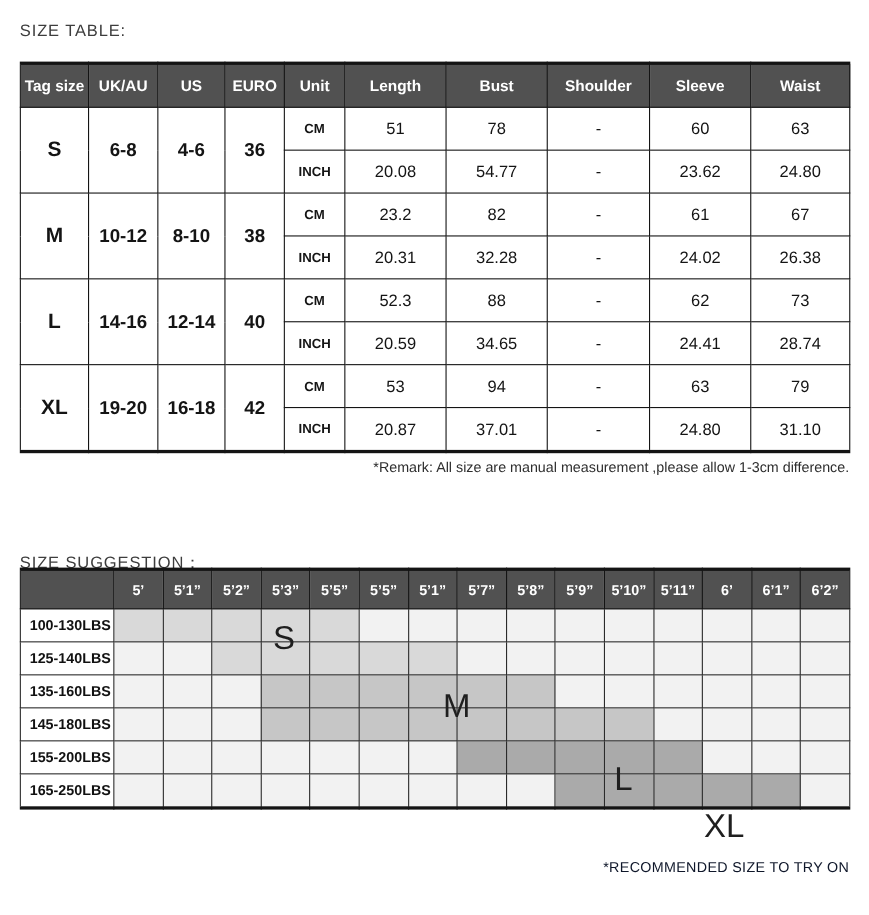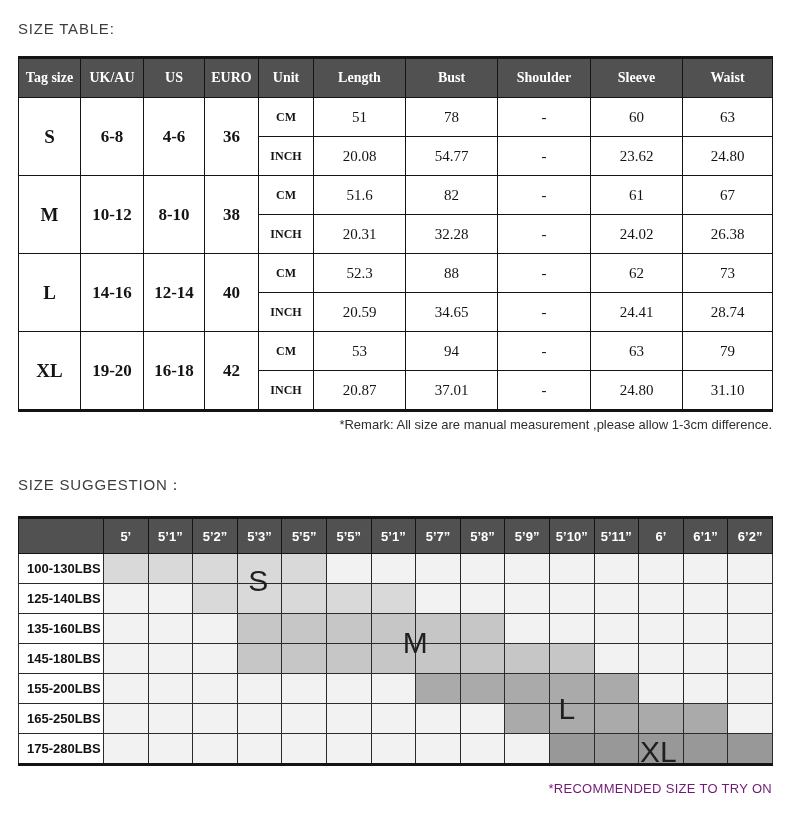--- a/index.html
+++ b/index.html
@@ -1,47 +1,47 @@
 <!DOCTYPE html>
 <html><head>
 <meta charset="utf-8">
 <style>
   html,body { margin:0; padding:0; background:#ffffff; }
   body { width:790px; height:832px; font-family:"Liberation Sans", sans-serif; }
   .page { position:relative; width:790px; height:832px; background:#ffffff; overflow:hidden; }
 
   .section-title { position:absolute; left:18px; font-size:15px; letter-spacing:0.8px; color:#3d3d3d; }
   #title1 { top:20px; }
-  #title2 { top:476px; }
+  #title2 { top:502px; }
 
   table { border-collapse:collapse; table-layout:fixed; }
 
   
-  #table1-wrap { position:absolute; left:18px; top:56px;font-family:Liberation Serif, serif; }
+  #table1-wrap { position:absolute; left:18px; top:56px; }
   #table1 { width:754px; border-top:3px solid #141414; border-bottom:3px solid #141414; }
   #table1 th { background:#515151; color:#ffffff; font-size:14px; font-weight:bold; height:38px; border:1px solid #141414; padding:0; }
   #table1 td { border:1px solid #141414; text-align:center; vertical-align:middle; height:38px; color:#141414; padding:0; }
   #table1 td.tag-cell { font-size:19px; font-weight:bold; }
   #table1 td.size-val { font-size:17px; font-weight:bold; }
   #table1 td.unit-cell { font-size:12px; font-weight:bold; }
   #table1 td.num-cell { font-size:15px; }
 
   .remark { position:absolute; right:18px; top:417px; font-size:13px; color:#2e2e2e; }
 
   
   #table2-wrap { position:absolute; left:18px; top:516px; width:754px; }
   #table2 { width:754px; border-top:3px solid #141414; border-bottom:3px solid #141414; }
   #table2 th { background:#515151; color:#ffffff; font-size:13px; font-weight:bold; height:34px; border:1px solid #141414; padding:0; }
   #table2 td { border:1px solid #2b2b2b; height:29px; padding:0; }
   #table2 td.weight-label { background:#ffffff; font-weight:bold; font-size:13px; color:#111111; text-align:left; padding-left:8px; }
 
   #markers { position:absolute; left:0; top:0; width:754px; height:247px; pointer-events:none; }
   .marker { position:absolute; transform:translate(-50%,-50%); font-size:30px; font-weight:400; color:#1f1f1f; line-height:1; }
 
-  .note { position:absolute; right:18px; top:781px; font-size:13px; letter-spacing:0.3px; color:#701a75; }
+  .note { position:absolute; right:18px; top:781px; font-size:13px; letter-spacing:0.3px; color:#0f172a; }
 </style>
 </head>
 <body>
 
 <div class="page">
 
   <div id="title1" class="section-title">SIZE TABLE:</div>
 
   <div id="table1-wrap">
     <table id="table1">
@@ -91,21 +91,21 @@
             <td class="num-cell">-</td>
             <td class="num-cell">23.62</td>
             <td class="num-cell">24.80</td>
           </tr>
           <tr>
             <td class="tag-cell" rowspan="2">M</td>
             <td class="size-val" rowspan="2">10-12</td>
             <td class="size-val" rowspan="2">8-10</td>
             <td class="size-val" rowspan="2">38</td>
             <td class="unit-cell">CM</td>
-            <td class="num-cell">51.6</td>
+            <td class="num-cell">23.2</td>
             <td class="num-cell">82</td>
             <td class="num-cell">-</td>
             <td class="num-cell">61</td>
             <td class="num-cell">67</td>
           </tr>
           <tr>
             <td class="unit-cell">INCH</td>
             <td class="num-cell">20.31</td>
             <td class="num-cell">32.28</td>
             <td class="num-cell">-</td>
@@ -302,38 +302,20 @@
             <td style="background: rgb(242, 242, 242);"></td>
             <td style="background: rgb(242, 242, 242);"></td>
             <td style="background: rgb(242, 242, 242);"></td>
             <td style="background: rgb(170, 170, 170);"></td>
             <td style="background: rgb(170, 170, 170);"></td>
             <td style="background: rgb(170, 170, 170);"></td>
             <td style="background: rgb(170, 170, 170);"></td>
             <td style="background: rgb(170, 170, 170);"></td>
             <td style="background: rgb(242, 242, 242);"></td>
           </tr>
-          <tr>
-            <td class="weight-label">175-280LBS</td>
-            <td style="background: rgb(242, 242, 242);"></td>
-            <td style="background: rgb(242, 242, 242);"></td>
-            <td style="background: rgb(242, 242, 242);"></td>
-            <td style="background: rgb(242, 242, 242);"></td>
-            <td style="background: rgb(242, 242, 242);"></td>
-            <td style="background: rgb(242, 242, 242);"></td>
-            <td style="background: rgb(242, 242, 242);"></td>
-            <td style="background: rgb(242, 242, 242);"></td>
-            <td style="background: rgb(242, 242, 242);"></td>
-            <td style="background: rgb(242, 242, 242);"></td>
-            <td style="background: rgb(152, 152, 152);"></td>
-            <td style="background: rgb(152, 152, 152);"></td>
-            <td style="background: rgb(152, 152, 152);"></td>
-            <td style="background: rgb(152, 152, 152);"></td>
-            <td style="background: rgb(152, 152, 152);"></td>
-          </tr>
         </tbody>
     </table>
     <div id="markers">
         <div class="marker" style="left: 240.208px; top: 65px;">S</div>
         <div class="marker" style="left: 397.2px; top: 126.5px;">M</div>
         <div class="marker" style="left: 548.84px; top: 192.5px;">L</div>
         <div class="marker" style="left: 640.27px; top: 236px;">XL</div>
       </div>
   </div>
 

